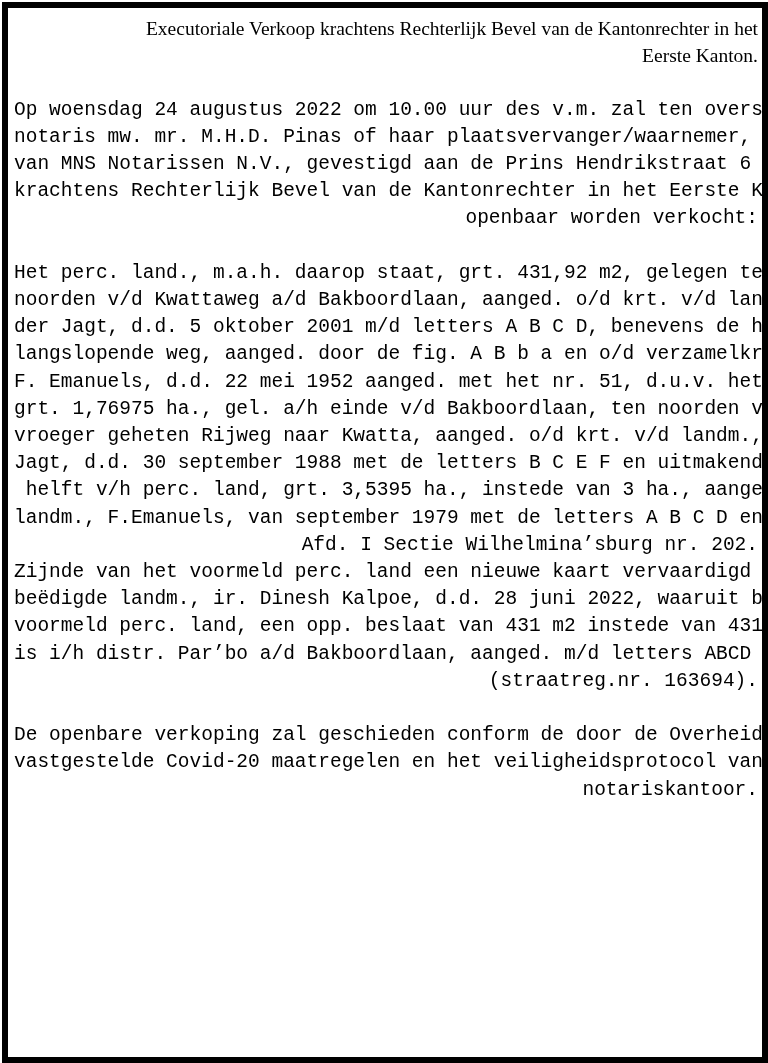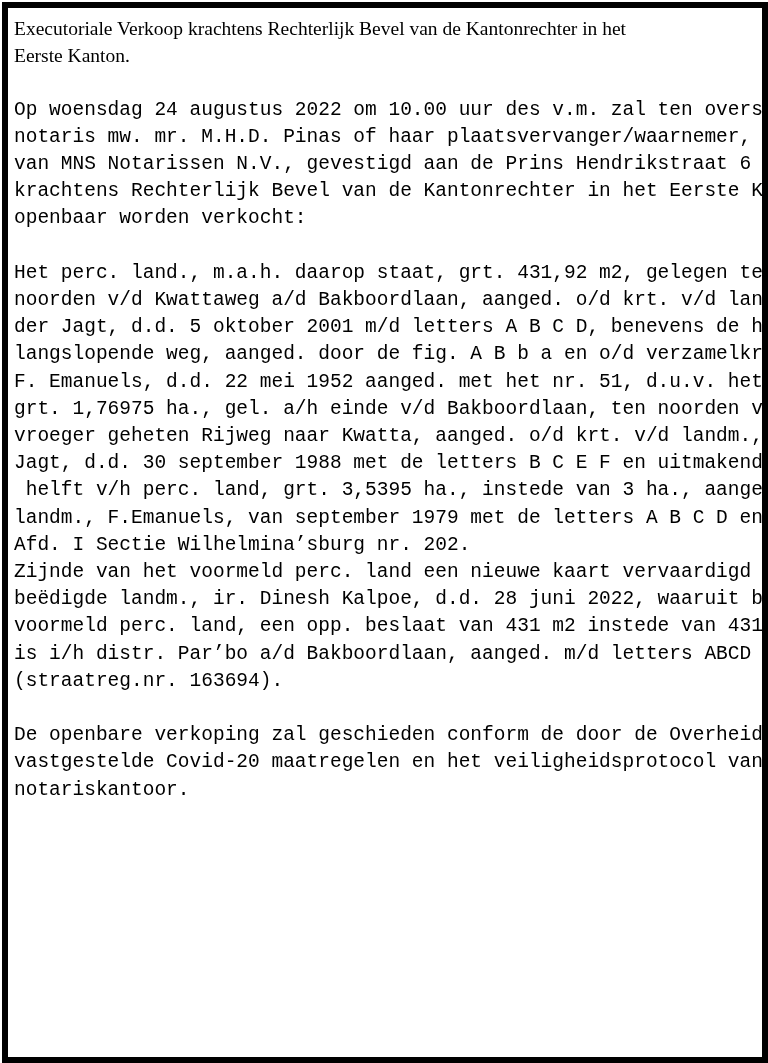--- a/index.html
+++ b/index.html
@@ -12,20 +12,21 @@
   }
   .page {
     box-sizing: border-box;
     width: 766px;
     height: 1061px;
     margin: 2px 0 0 2px;
     border: 6px solid #000000;
     background: #ffffff;
     padding: 7px 4px 4px 6px;
     overflow: hidden;
+    text-align: right;
   }
   .para {
     font-family: "Liberation Serif", "DejaVu Serif", serif;
     font-size: 19.5px;
     line-height: 27.2px;
     color: #000000;
     white-space: pre;
     margin: 0;
   }
   .para + .para {

